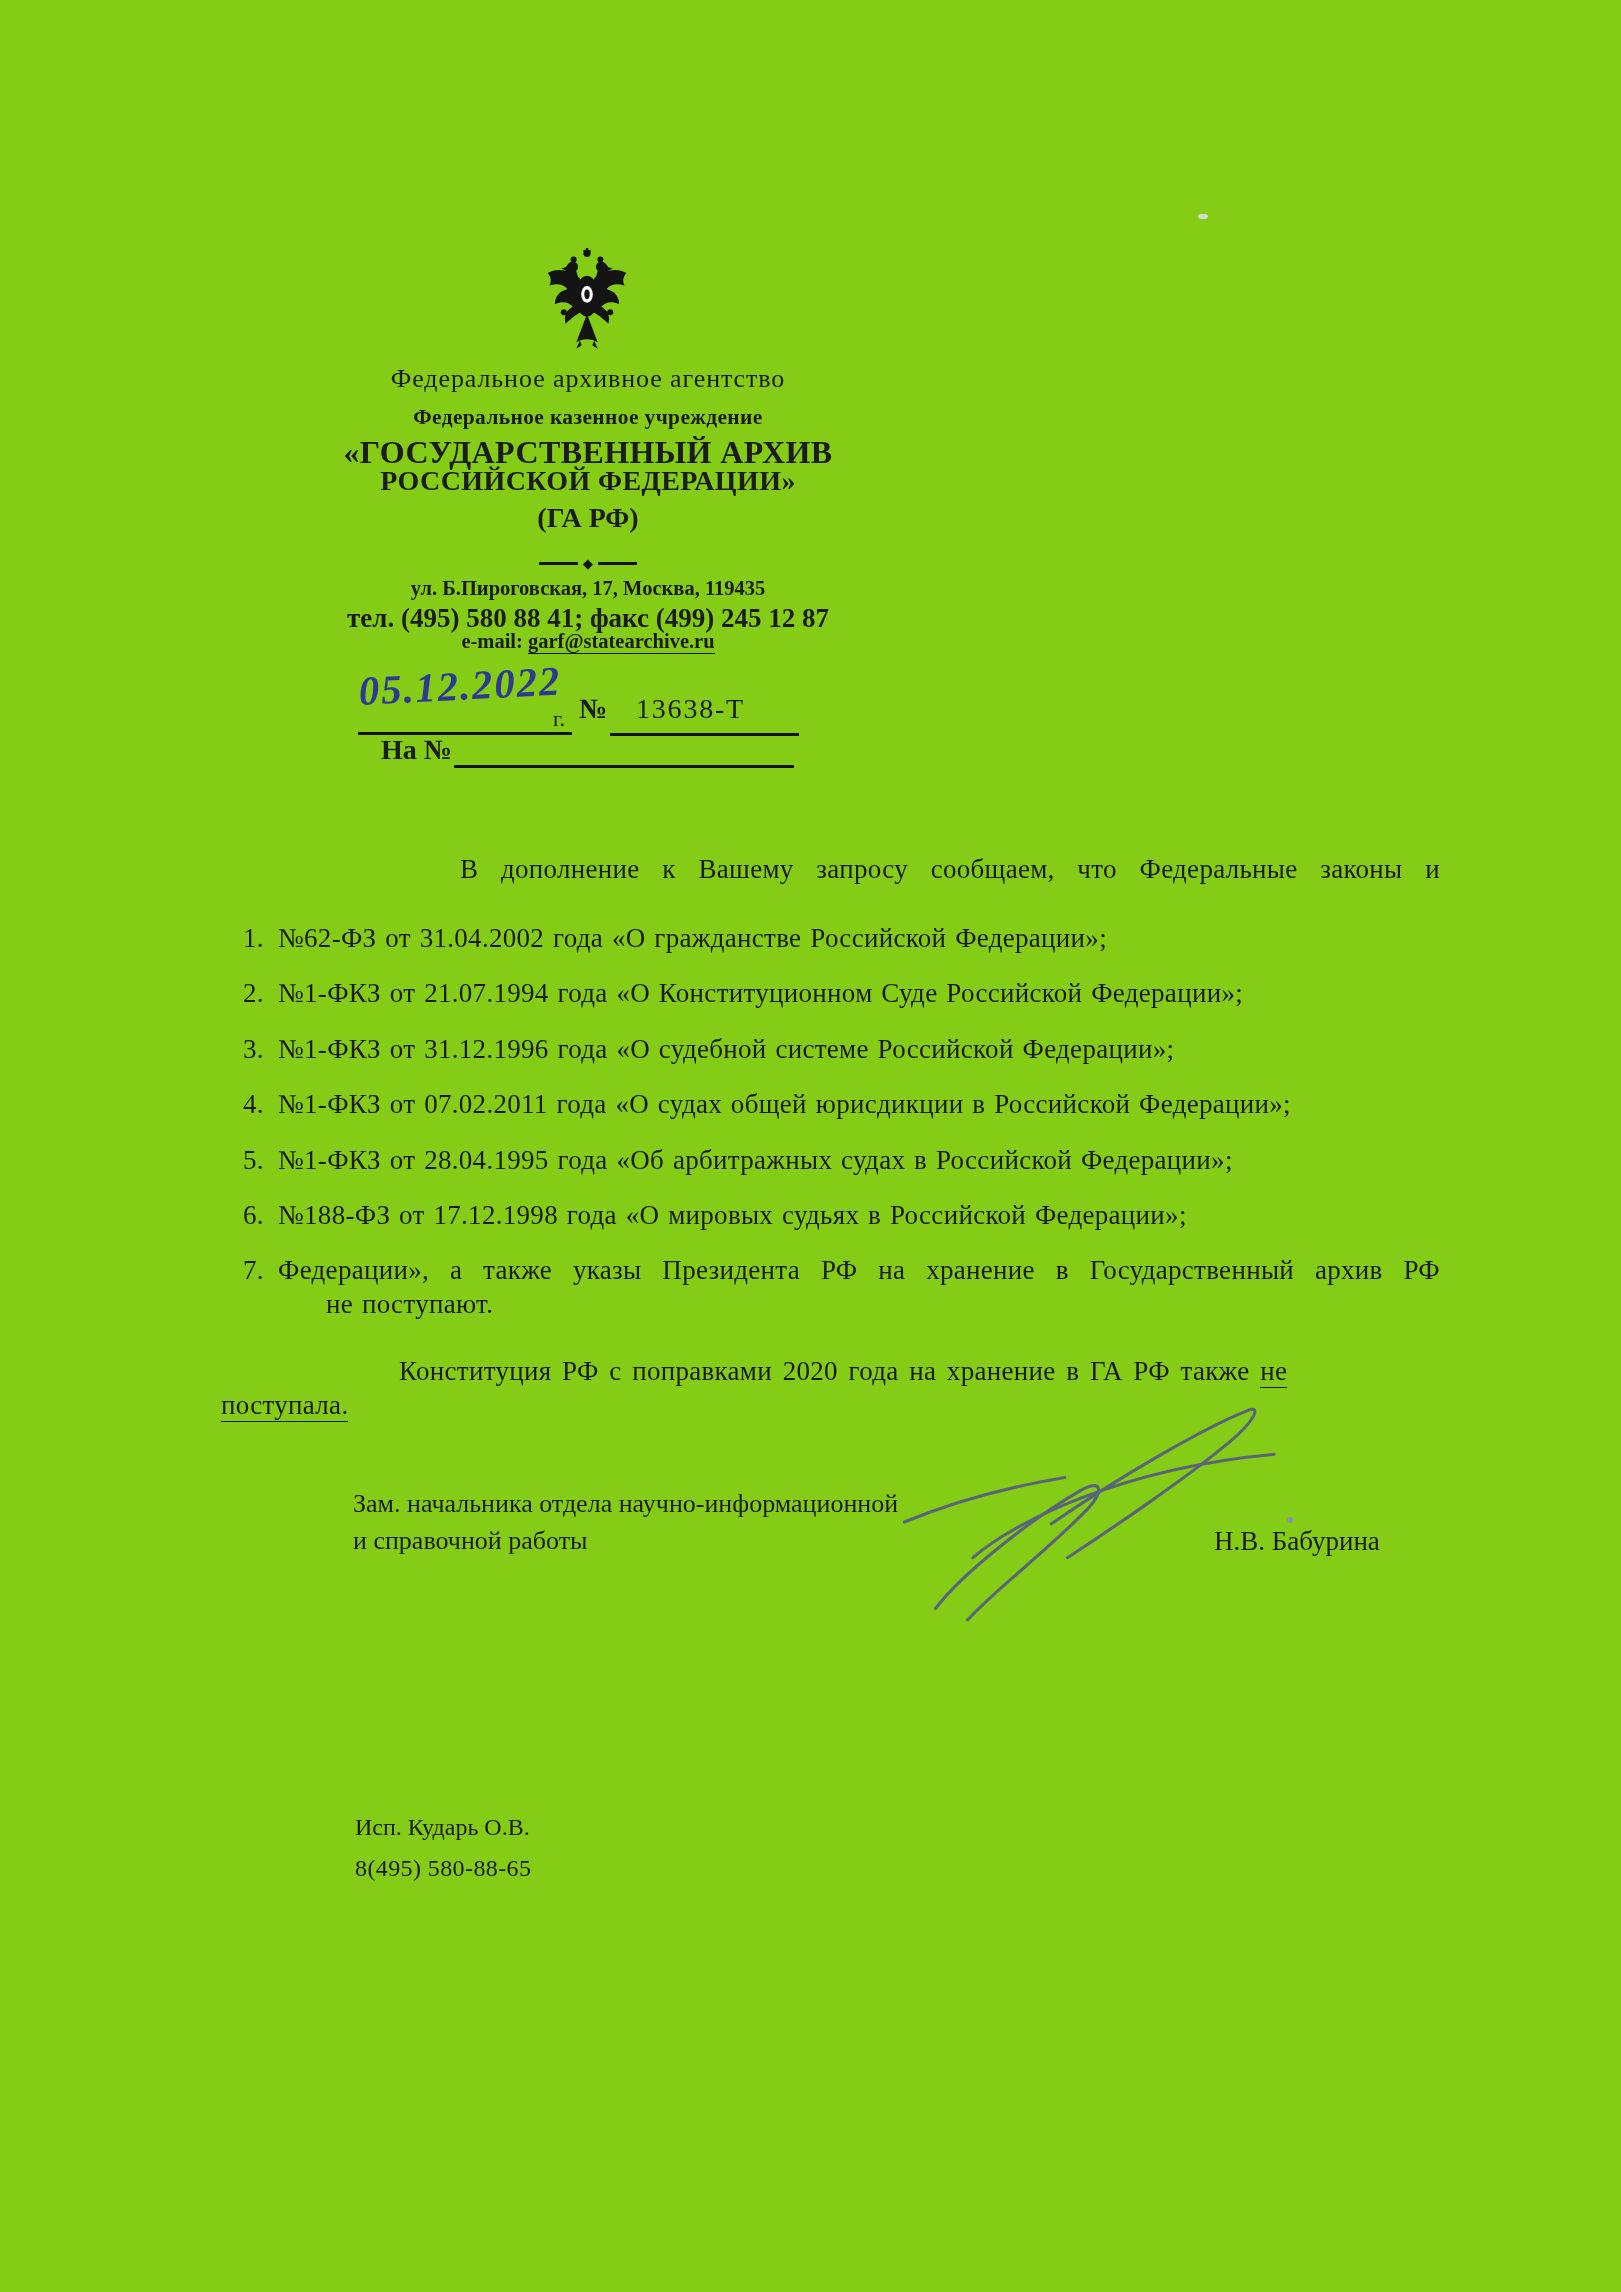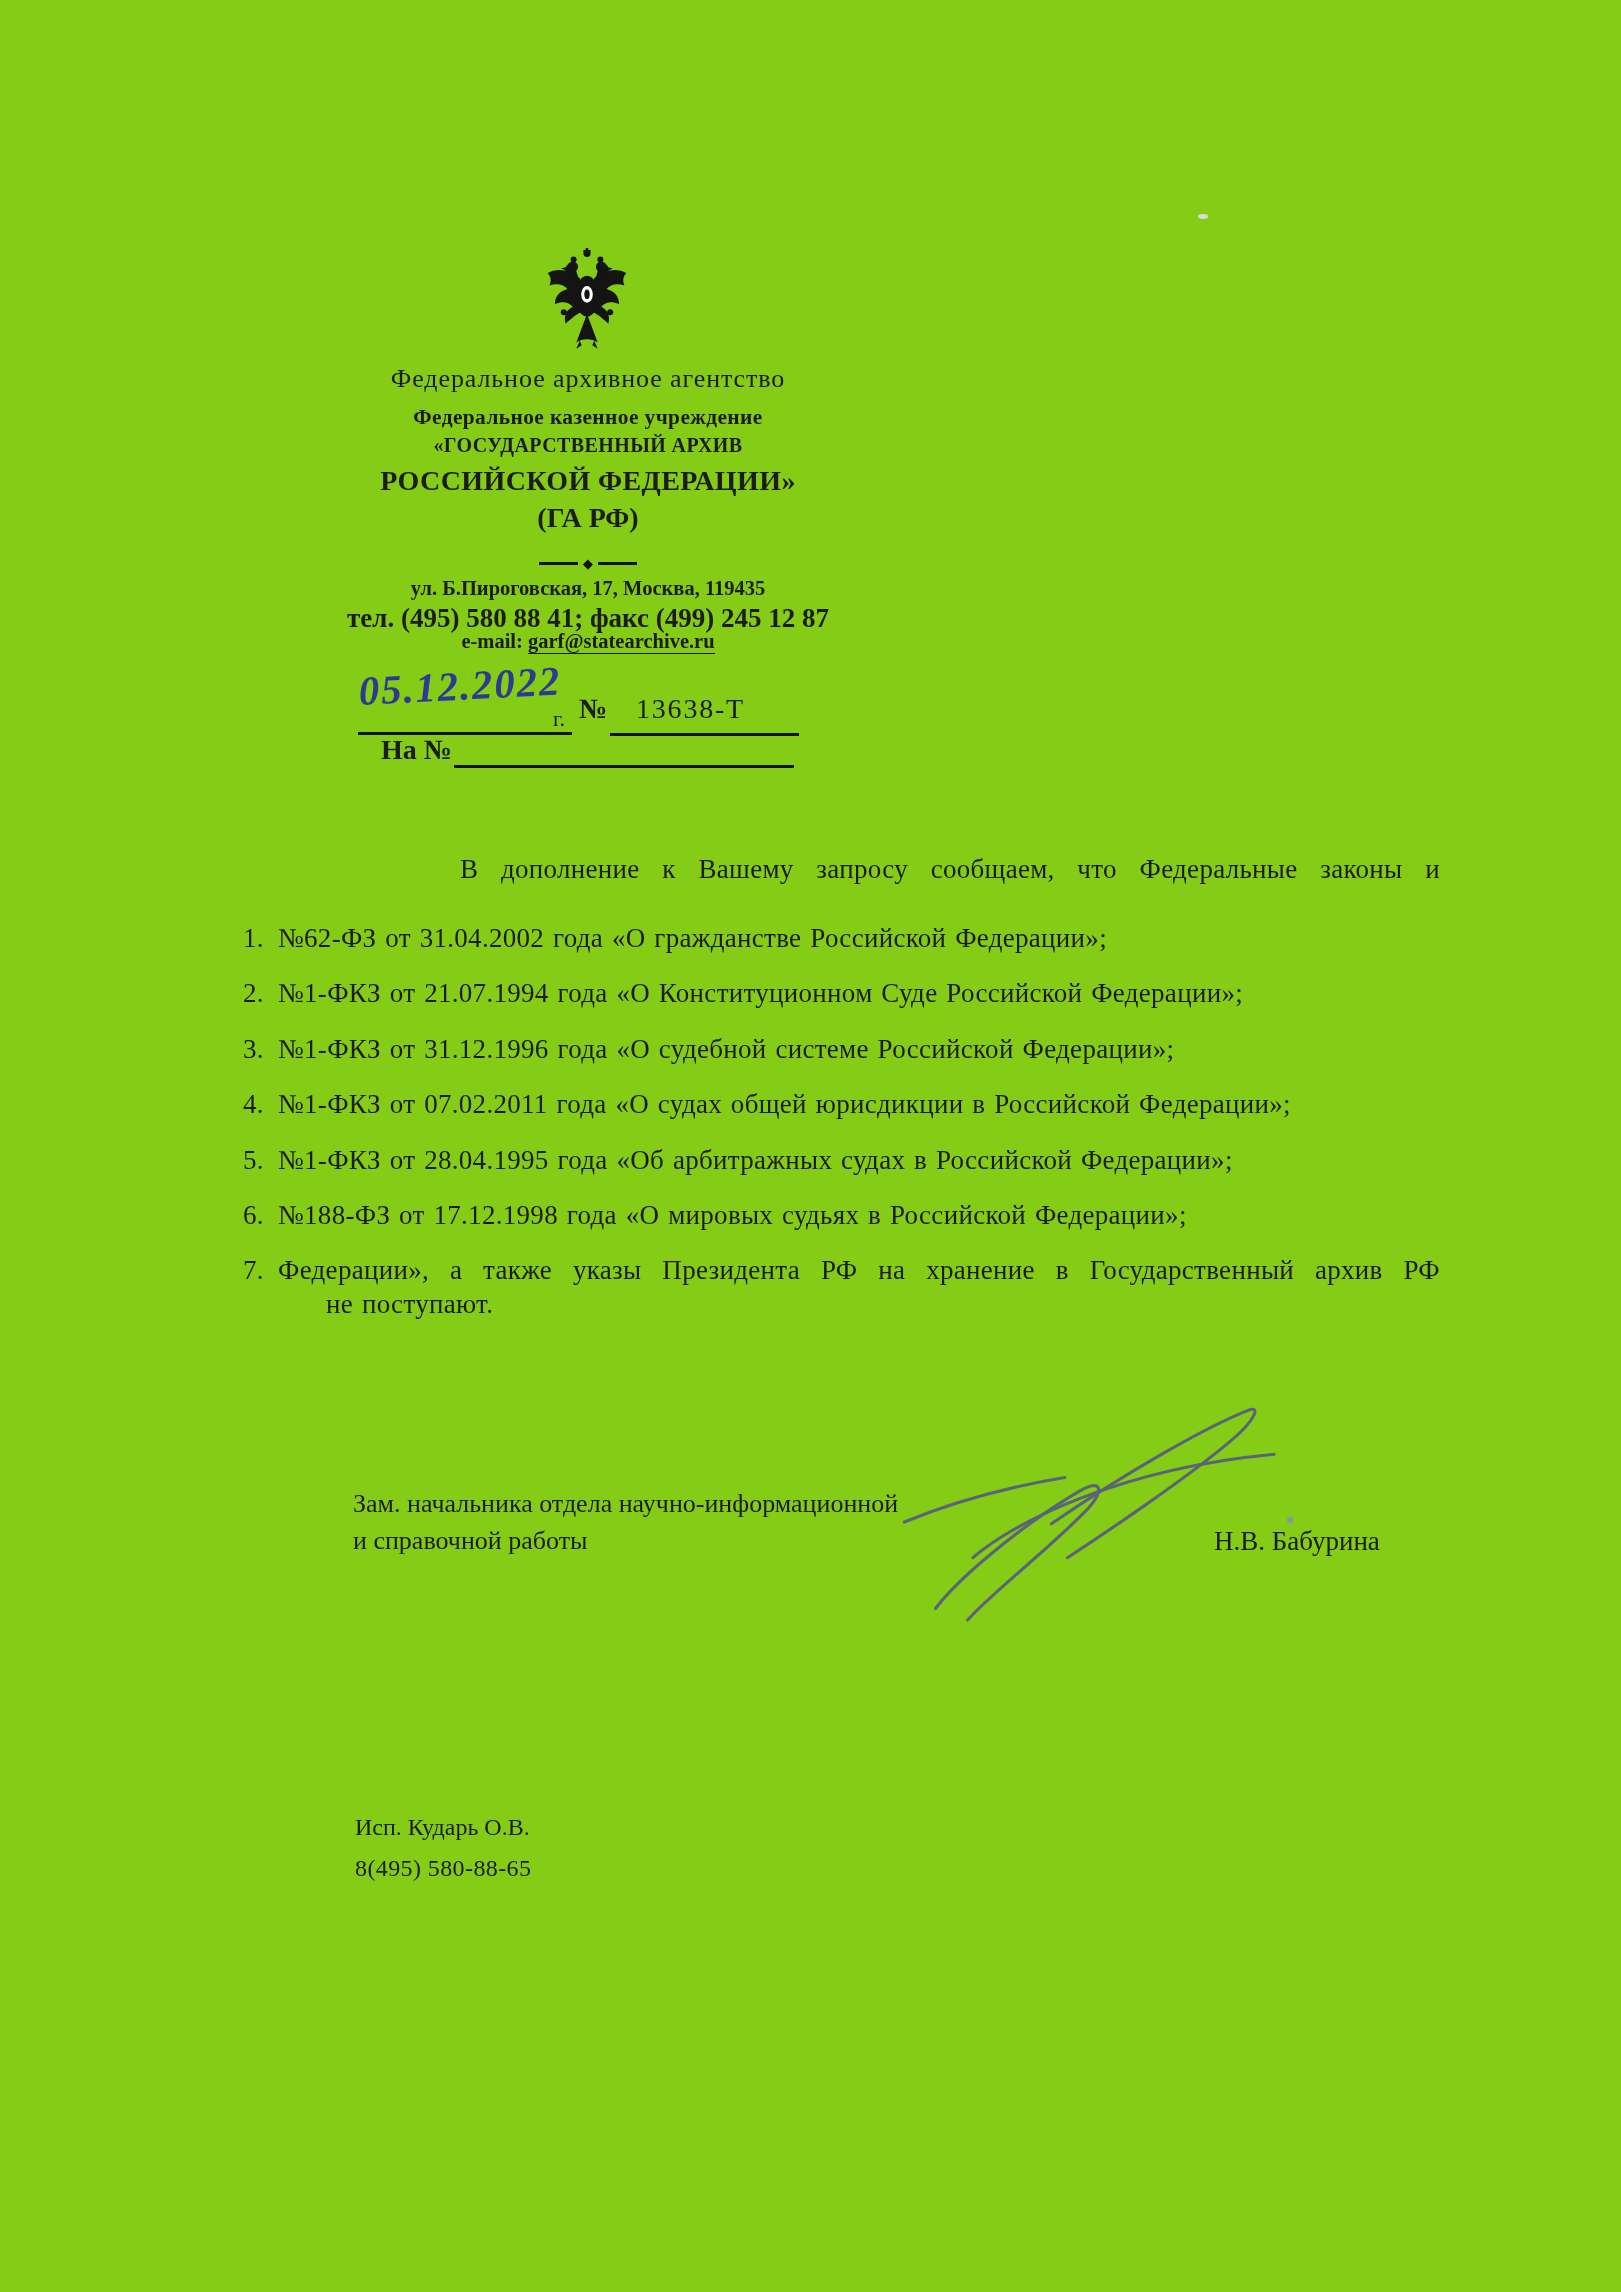--- a/index.html
+++ b/index.html
@@ -6,21 +6,21 @@
   .page{
     position:relative;width:1622px;height:2293px;background:#84cc16;
     margin:0 auto;overflow:hidden;
     font-family:"Liberation Serif", serif;color:#1c1c1c;
   }
   .abs{position:absolute;}
   
   .lh-center{left:294px;width:588px;text-align:center;}
   .lh-agency{top:364px;font-size:26px;letter-spacing:0.9px;}
   .lh-inst{top:405px;font-size:21.4px;font-weight:bold;letter-spacing:0.4px;}
-  .lh-org1{top:434px;font-size:20px;font-weight:bold;letter-spacing:0.4px;}
+  .lh-org1{top:434px;font-size:32px;font-weight:bold;letter-spacing:0.4px;}
   .lh-org2{top:465px;font-size:28px;font-weight:bold;letter-spacing:0.4px;}
   .lh-abbr{top:502px;font-size:28px;font-weight:bold;}
   .lh-divider{top:559px;display:flex;align-items:center;justify-content:center;gap:5.3px;}
   .lh-divider .bar{width:39px;height:2.7px;background:#141414;}
   .lh-divider .dot{font-size:13.4px;line-height:9px;color:#141414;}
   .lh-addr{top:577px;font-size:20.5px;font-weight:bold;}
   .lh-tel{top:603px;font-size:27px;font-weight:bold;}
   .lh-mail{top:630px;font-size:20.5px;font-weight:bold;}
   .lh-mail .mail-link{border-bottom:1.8px solid #141414;padding-bottom:0.9px;}
   
@@ -155,20 +155,23 @@
     </div>
     <div class="list-row">
       <span class="list-num">7.</span>
       <span class="list-text">
         <span style="display:block;" class="just">Федерации», а также указы Президента РФ на хранение в Государственный архив РФ</span>
         <span style="display:block;margin-left:48px;">не поступают.</span>
       </span>
     </div>
   </div>
 
+  <div class="abs bodytext closing">
+    <span>Конституция РФ с поправками 2020 года на хранение в ГА РФ также</span><span class="ul">не поступала.</span>
+  </div>
 
   <div class="abs sig-title1">Зам. начальника отдела научно-информационной</div>
   <div class="abs sig-title2">и справочной работы</div>
   <div class="abs sig-name">Н.В. Бабурина</div>
 
   <div class="abs sig-svg">
     <svg width="401" height="232" viewBox="0 0 450 260" xmlns="http://www.w3.org/2000/svg">
       <g fill="none" stroke="#575c82" stroke-width="3.5" stroke-linecap="round" opacity="0.92">
         <path d="M 15 148 C 70 125, 135 108, 195 98"></path>
         <path d="M 180 150 C 260 95, 352 42, 400 23 C 416 16, 409 34, 380 58 C 330 100, 238 162, 198 188"></path>

